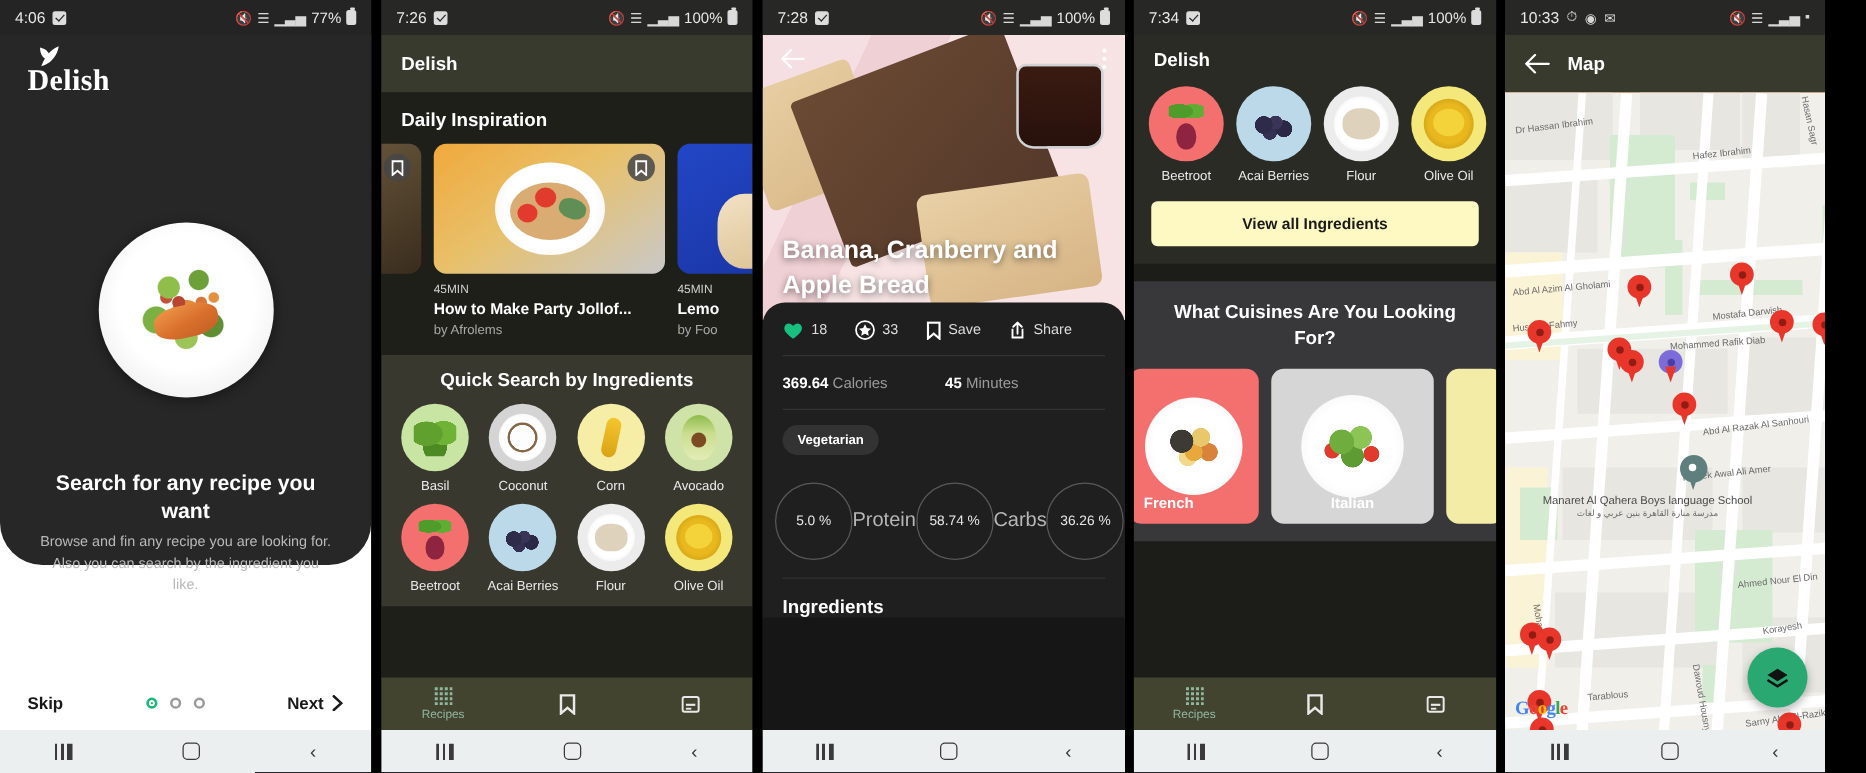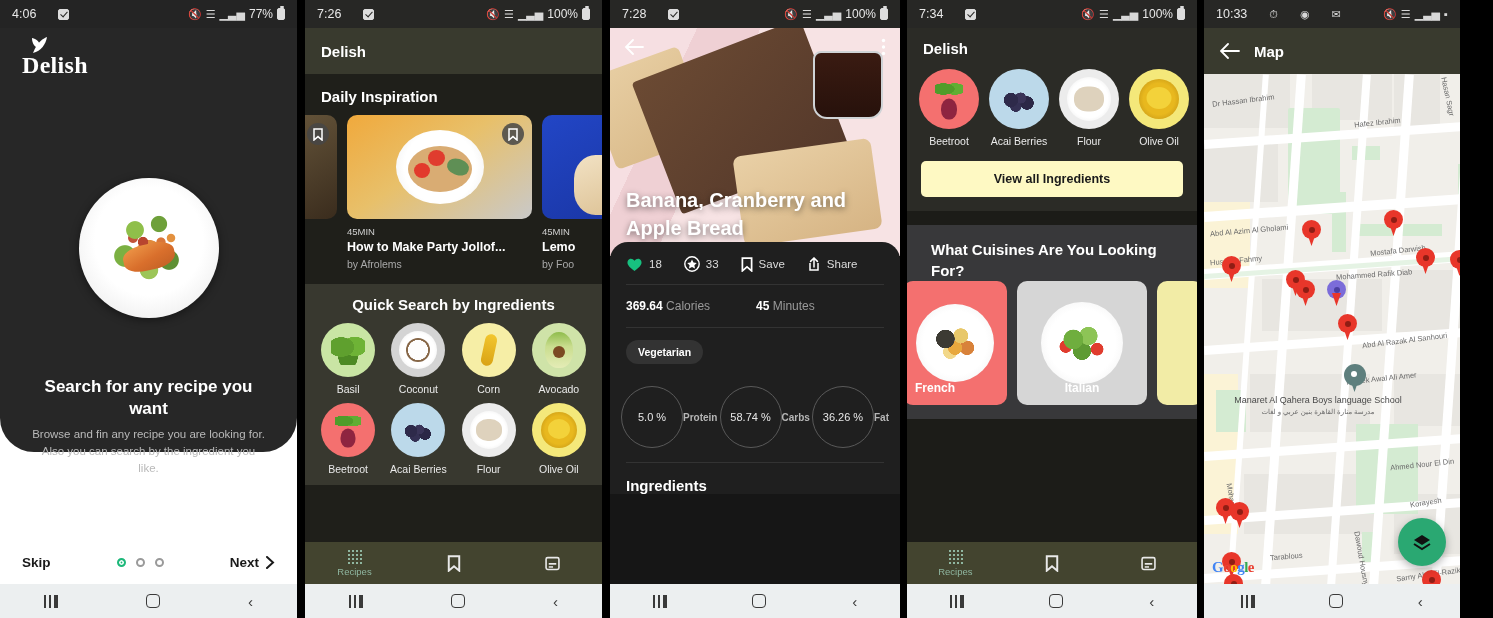--- a/index.html
+++ b/index.html
@@ -18,21 +18,21 @@
   .p5 { width: 256px; margin-left: 7px; }
 
   
   .statusbar {
     height: 28px; display: flex; align-items: center;
     justify-content: space-between;
     padding: 0 12px; color: #e8e8e8; font-size: 12.5px;
     background: #242424; position: relative; z-index: 40;
   }
   .sb-dark { background: #272725; }
-  .sb-left { display: flex; align-items: center; gap: 22px; }
+  .sb-left { display: flex; align-items: center; gap: 6px; }
   .sb-right { display: flex; align-items: center; gap: 4px; font-size: 12px; }
   .sb-ico { font-size: 11px; opacity: .92; display: inline-block; }
   .chk-ico {
     width: 11px; height: 11px; border: 1.4px solid #ddd; border-radius: 2px;
     position: relative; display: inline-block; background: #ddd;
   }
   .chk-ico::after {
     content: ""; position: absolute; left: 2.5px; top: 0.5px;
     width: 3px; height: 6px; border: solid #272725;
     border-width: 0 1.6px 1.6px 0; transform: rotate(42deg);
@@ -179,34 +179,34 @@
   .metrics { display: flex; padding: 14px 16px; gap: 46px; }
   .metric { font-size: 12px; color: #9a9a9a; }
   .metric b { color: #fff; font-weight: 700; }
   .tagrow { padding: 12px 16px 14px; }
   .tag { display: inline-block; background: #333; color: #fff; font-size: 10.5px;
     font-weight: 700; padding: 6px 12px; border-radius: 14px; }
   .macros { display: flex; justify-content: space-around; padding: 8px 10px 4px; }
   .macro { display: flex; align-items: center; }
   .macro .ring { width: 62px; height: 62px; border-radius: 50%; border: 1px solid #595959;
     display: flex; align-items: center; justify-content: center; color: #e6e6e6; font-size: 11px; }
-  .macro .mlbl { color: #b6b6b6; font-size: 10px; font-weight: bold; }
+  .macro .mlbl { color: #b6b6b6; font-size: 16px; }
   .ing-head { color: #fff; font-size: 15px; font-weight: 700; padding: 14px 16px 0; }
 
   
   .p4 .content { position: absolute; inset: 28px 0 76px 0; background: #1c1c18; overflow: hidden; }
   .p4 .ingbar { background: #2b2b26; padding: 0 0 14px; }
   .ing-strip { display: flex; gap: 10px; padding: 4px 12px 0; }
   .ing-strip .ing .circ { width: 60px; height: 60px; }
   .viewall {
     margin: 14px 14px 0; background: #fef9c3; color: #1a1a1a; font-size: 12.5px; font-weight: 700;
     text-align: center; padding: 11px 0; border-radius: 5px;
   }
   .cuisines { background: #38383a; margin-top: 14px; padding: 14px 0 0; }
-  .cu-title { color: #fff; font-size: 15px; font-weight: 700; padding: 0 24px 0; line-height: 21px; }
+  .cu-title { color: #fff; font-size: 15px; font-weight: 700; text-align: center; padding: 0 24px 14px; line-height: 21px; }
   .cu-row { display: flex; gap: 10px; padding: 0 0 14px 0; }
   .cu-card { flex: 0 0 auto; border-radius: 10px; position: relative; height: 124px;
     display: flex; flex-direction: column; align-items: center; justify-content: center; }
   .cu-plate { width: 78px; height: 78px; border-radius: 50%;
     background: radial-gradient(circle, #fff 58%, #ededed 100%); position: relative; overflow: hidden; }
   .cu-name { position: absolute; bottom: 10px; left: 12px; color: #fff; font-size: 12px; font-weight: 700; }
   .cu-name.c { left: 0; right: 0; text-align: center; }
 
   
   .p5 .content { position: absolute; inset: 28px 0 34px 0; background: #f97316; overflow: hidden; }

